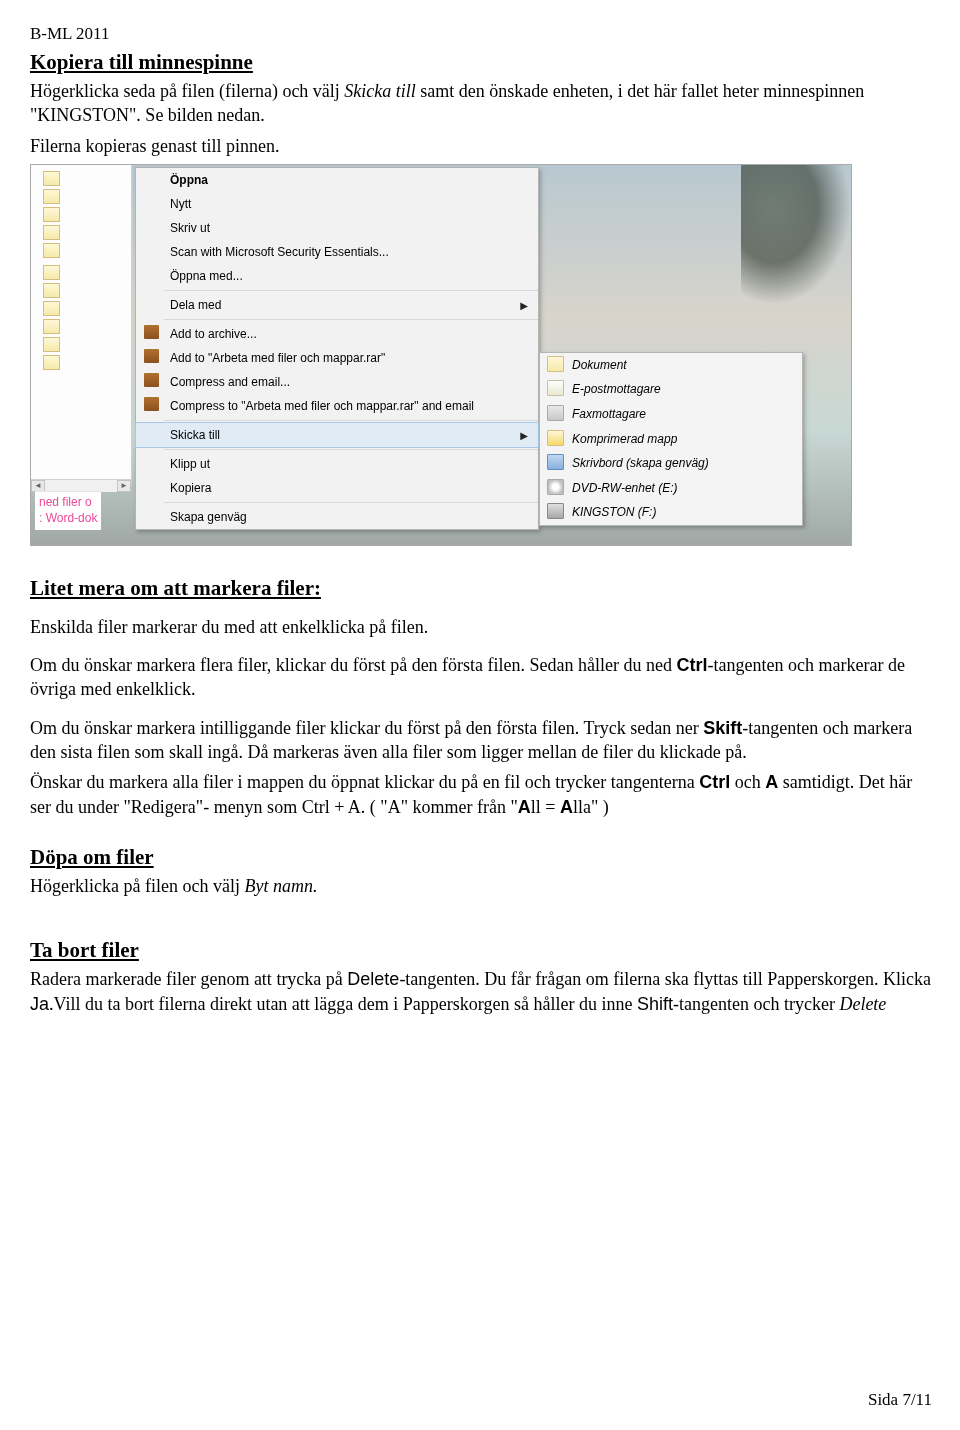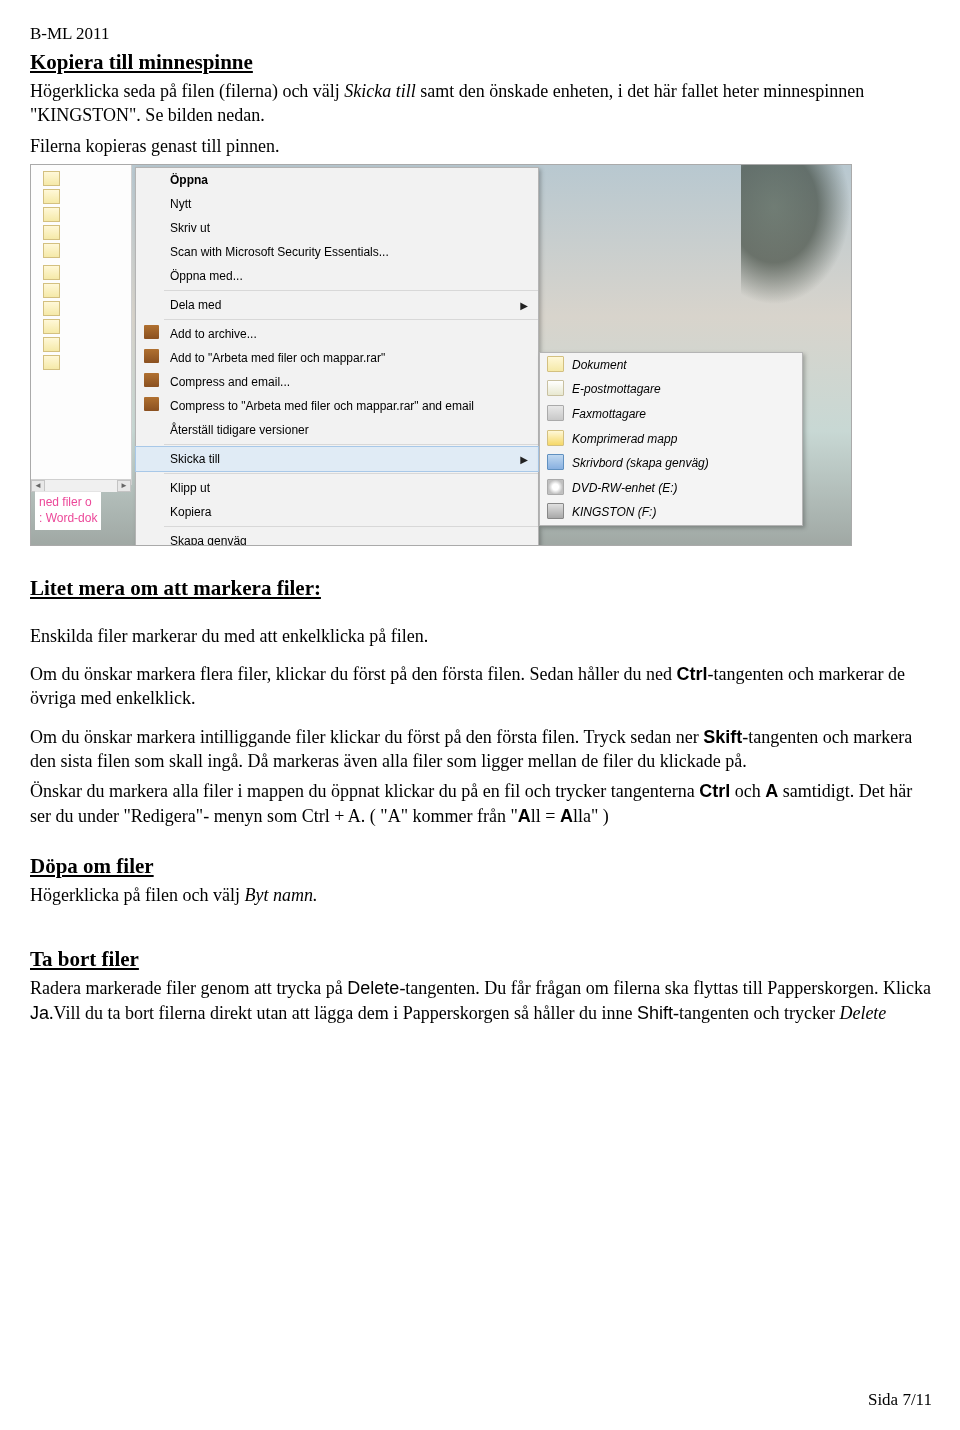--- a/index.html
+++ b/index.html
@@ -187,21 +187,20 @@
     <div class="row">Skriv ut</div>
     <div class="row">Scan with Microsoft Security Essentials...</div>
     <div class="row"><span>Öppna med...</span></div>
     <div class="sep"></div>
     <div class="row"><span>Dela med</span><span class="arr-r">▶</span></div>
     <div class="sep"></div>
     <div class="row"><span class="ic ic-book"></span><span>Add to archive...</span></div>
     <div class="row"><span class="ic ic-book"></span><span>Add to "Arbeta med filer och mappar.rar"</span></div>
     <div class="row"><span class="ic ic-book"></span><span>Compress and email...</span></div>
     <div class="row"><span class="ic ic-book"></span><span>Compress to "Arbeta med filer och mappar.rar" and email</span></div>
-    <div class="row">Återställ tidigare versioner</div>
     <div class="sep"></div>
     <div class="row hl"><span>Skicka till</span><span class="arr-r">▶</span></div>
     <div class="sep"></div>
     <div class="row">Klipp ut</div>
     <div class="row">Kopiera</div>
     <div class="sep"></div>
     <div class="row">Skapa genväg</div>
 
   </div>
 
@@ -210,21 +209,21 @@
     <div class="row"><span class="ic ic-mail"></span><span>E-postmottagare</span></div>
     <div class="row"><span class="ic ic-fax"></span><span>Faxmottagare</span></div>
     <div class="row"><span class="ic ic-zip"></span><span>Komprimerad mapp</span></div>
     <div class="row"><span class="ic ic-desk"></span><span>Skrivbord (skapa genväg)</span></div>
     <div class="row"><span class="ic ic-dvd"></span><span>DVD-RW-enhet (E:)</span></div>
     <div class="row"><span class="ic ic-usb"></span><span>KINGSTON (F:)</span></div>
   </div>
 </div>
 
 <h2 class="section" style="margin-top:30px">Litet mera om att markera filer:</h2>
-<p style="margin-top:23px">Enskilda filer markerar du med att enkelklicka på filen.</p>
+<p style="margin-top:14px">Enskilda filer markerar du med att enkelklicka på filen.</p>
 <p style="margin-top:14px">
   <span>Om du önskar markera flera filer, klickar du först på den första filen. Sedan håller du ned </span><span class="bold-sans">Ctrl</span><span>-tangenten och markerar de övriga med enkelklick.</span>
 </p>
 <p style="margin-top:14px">
   <span>Om du önskar markera intilliggande filer klickar du först på den första filen. Tryck sedan ner </span><span class="bold-sans">Skift</span><span>-tangenten och markera den sista filen som skall ingå. Då markeras även alla filer som ligger mellan de filer du klickade på.</span>
 </p>
 <p style="margin-top:0">
   <span>Önskar du markera alla filer i mappen du öppnat klickar du på en fil och trycker tangenterna </span><span class="bold-sans">Ctrl</span><span> och </span><span class="bold-sans">A</span><span> samtidigt. Det här ser du under "Redigera"- menyn som Ctrl + A. ( "A" kommer från "</span><span class="bold-sans">A</span><span>ll = </span><span class="bold-sans">A</span><span>lla" )</span>
 </p>
 

